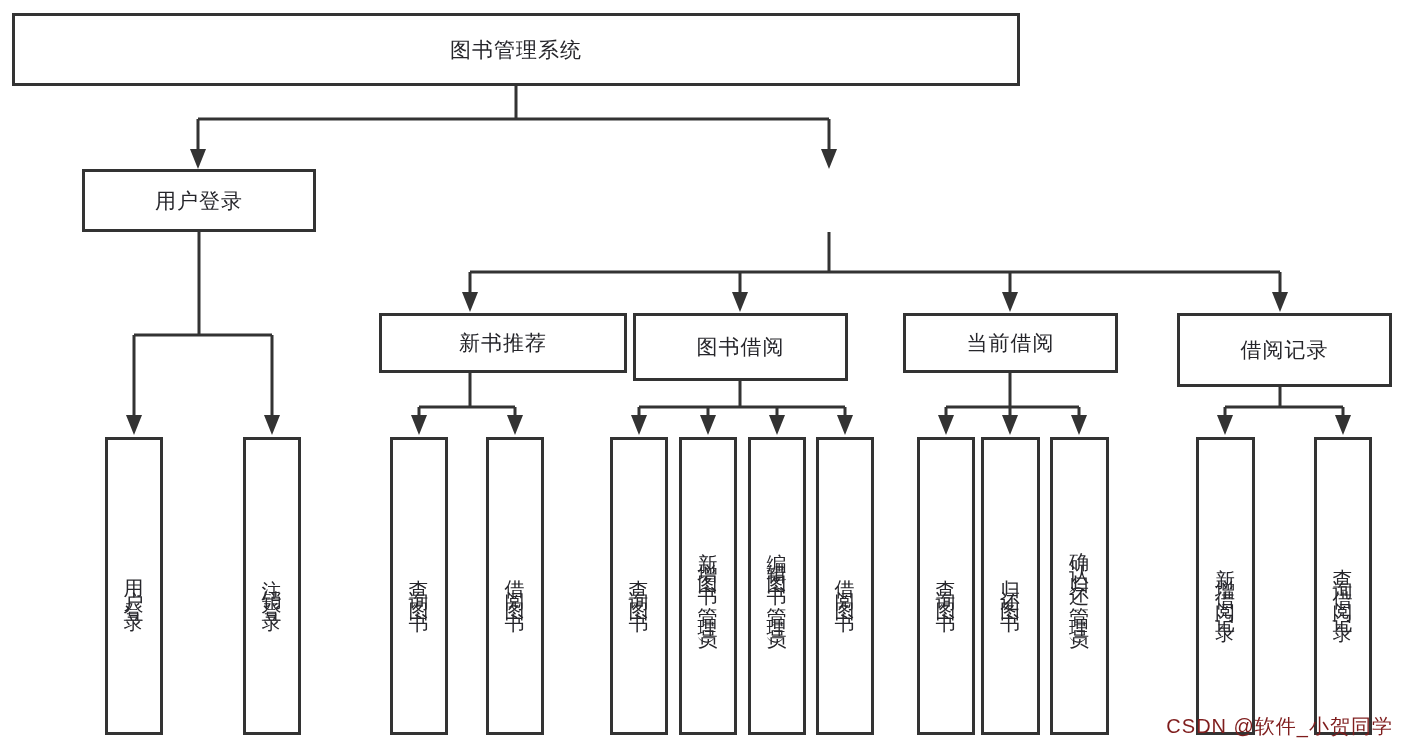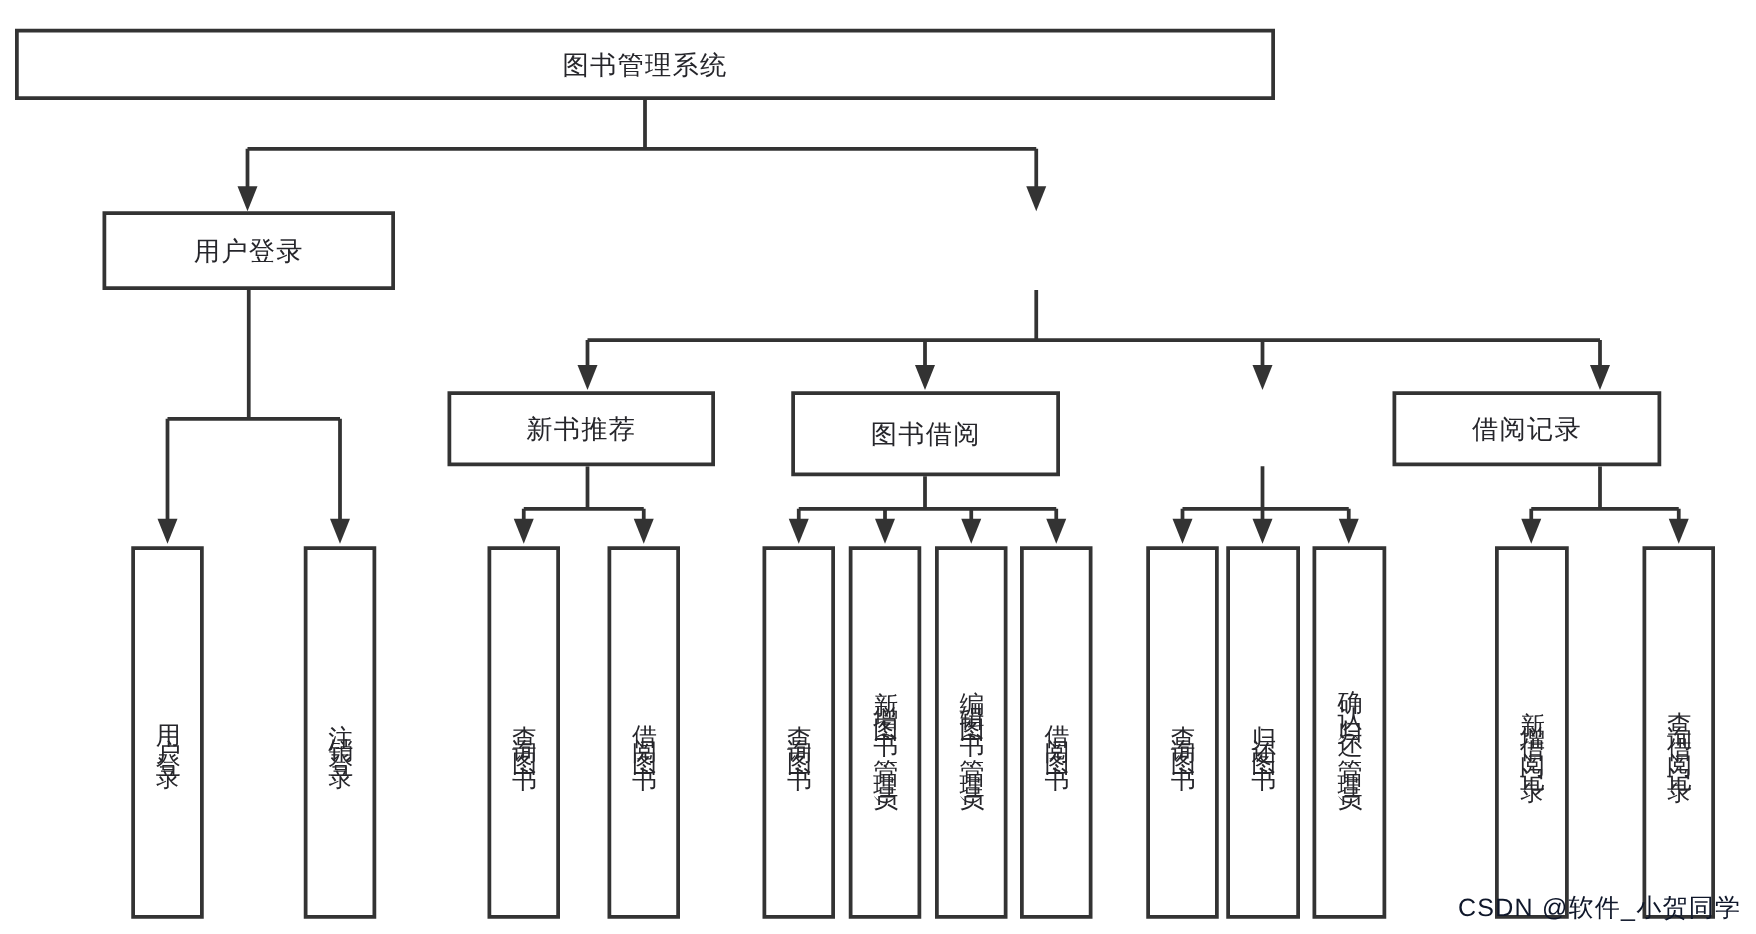--- a/index.html
+++ b/index.html
@@ -37,21 +37,21 @@
     letter-spacing: 11px;
     line-height: 1.3;
     white-space: nowrap;
   }
   .watermark {
     position: absolute;
     right: 12px;
     bottom: 7px;
     font-size: 20px;
     letter-spacing: 1px;
-    color: #0f172a;
+    color: #7f1d1d;
     z-index: 5;
     pointer-events: none;
   }
 </style>
 </head>
 <body>
 
 <div class="canvas">
 
   <svg class="connectors" width="1405" height="747" viewBox="0 0 1405 747" aria-hidden="true">
@@ -80,27 +80,28 @@
       <polygon points="769,415 785,415 777,435"></polygon>
       <polygon points="837,415 853,415 845,435"></polygon>
       <polygon points="938,415 954,415 946,435"></polygon>
       <polygon points="1002,415 1018,415 1010,435"></polygon>
       <polygon points="1071,415 1087,415 1079,435"></polygon>
       <polygon points="1217,415 1233,415 1225,435"></polygon>
       <polygon points="1335,415 1351,415 1343,435"></polygon>
     </g>
   </svg>
 
-  <div class="box hbox" style="left:12px; top:23px; width:1008px; height:57px">图书管理系统</div>
+  <div class="box hbox" style="left:12px; top:13px; width:1008px; height:73px">图书管理系统</div>
 
   <div class="box hbox" style="left:82px; top:169px; width:234px; height:63px">用户登录</div>
 
-  <div class="box hbox" style="left:358px; top:313px; width:214px; height:60px">新书推荐</div>
+  <div class="box hbox" style="left:379px; top:313px; width:248px; height:60px">新书推荐</div>
   <div class="box hbox" style="left:633px; top:313px; width:215px; height:68px">图书借阅</div>
-  <div class="box hbox" style="left:1114px; top:313px; width:215px; height:60px">借阅记录</div>
+  <div class="box hbox" style="left:903px; top:313px; width:215px; height:60px">当前借阅</div>
+  <div class="box hbox" style="left:1177px; top:313px; width:215px; height:74px">借阅记录</div>
 
   <div class="box vbox" style="left:105px; top:437px; width:58px; height:298px">
     <span>用户登录</span>
   </div>
   <div class="box vbox" style="left:243px; top:437px; width:58px; height:298px">
     <span>注销登录</span>
   </div>
 
   <div class="box vbox" style="left:390px; top:437px; width:58px; height:298px">
     <span>查询图书</span>

